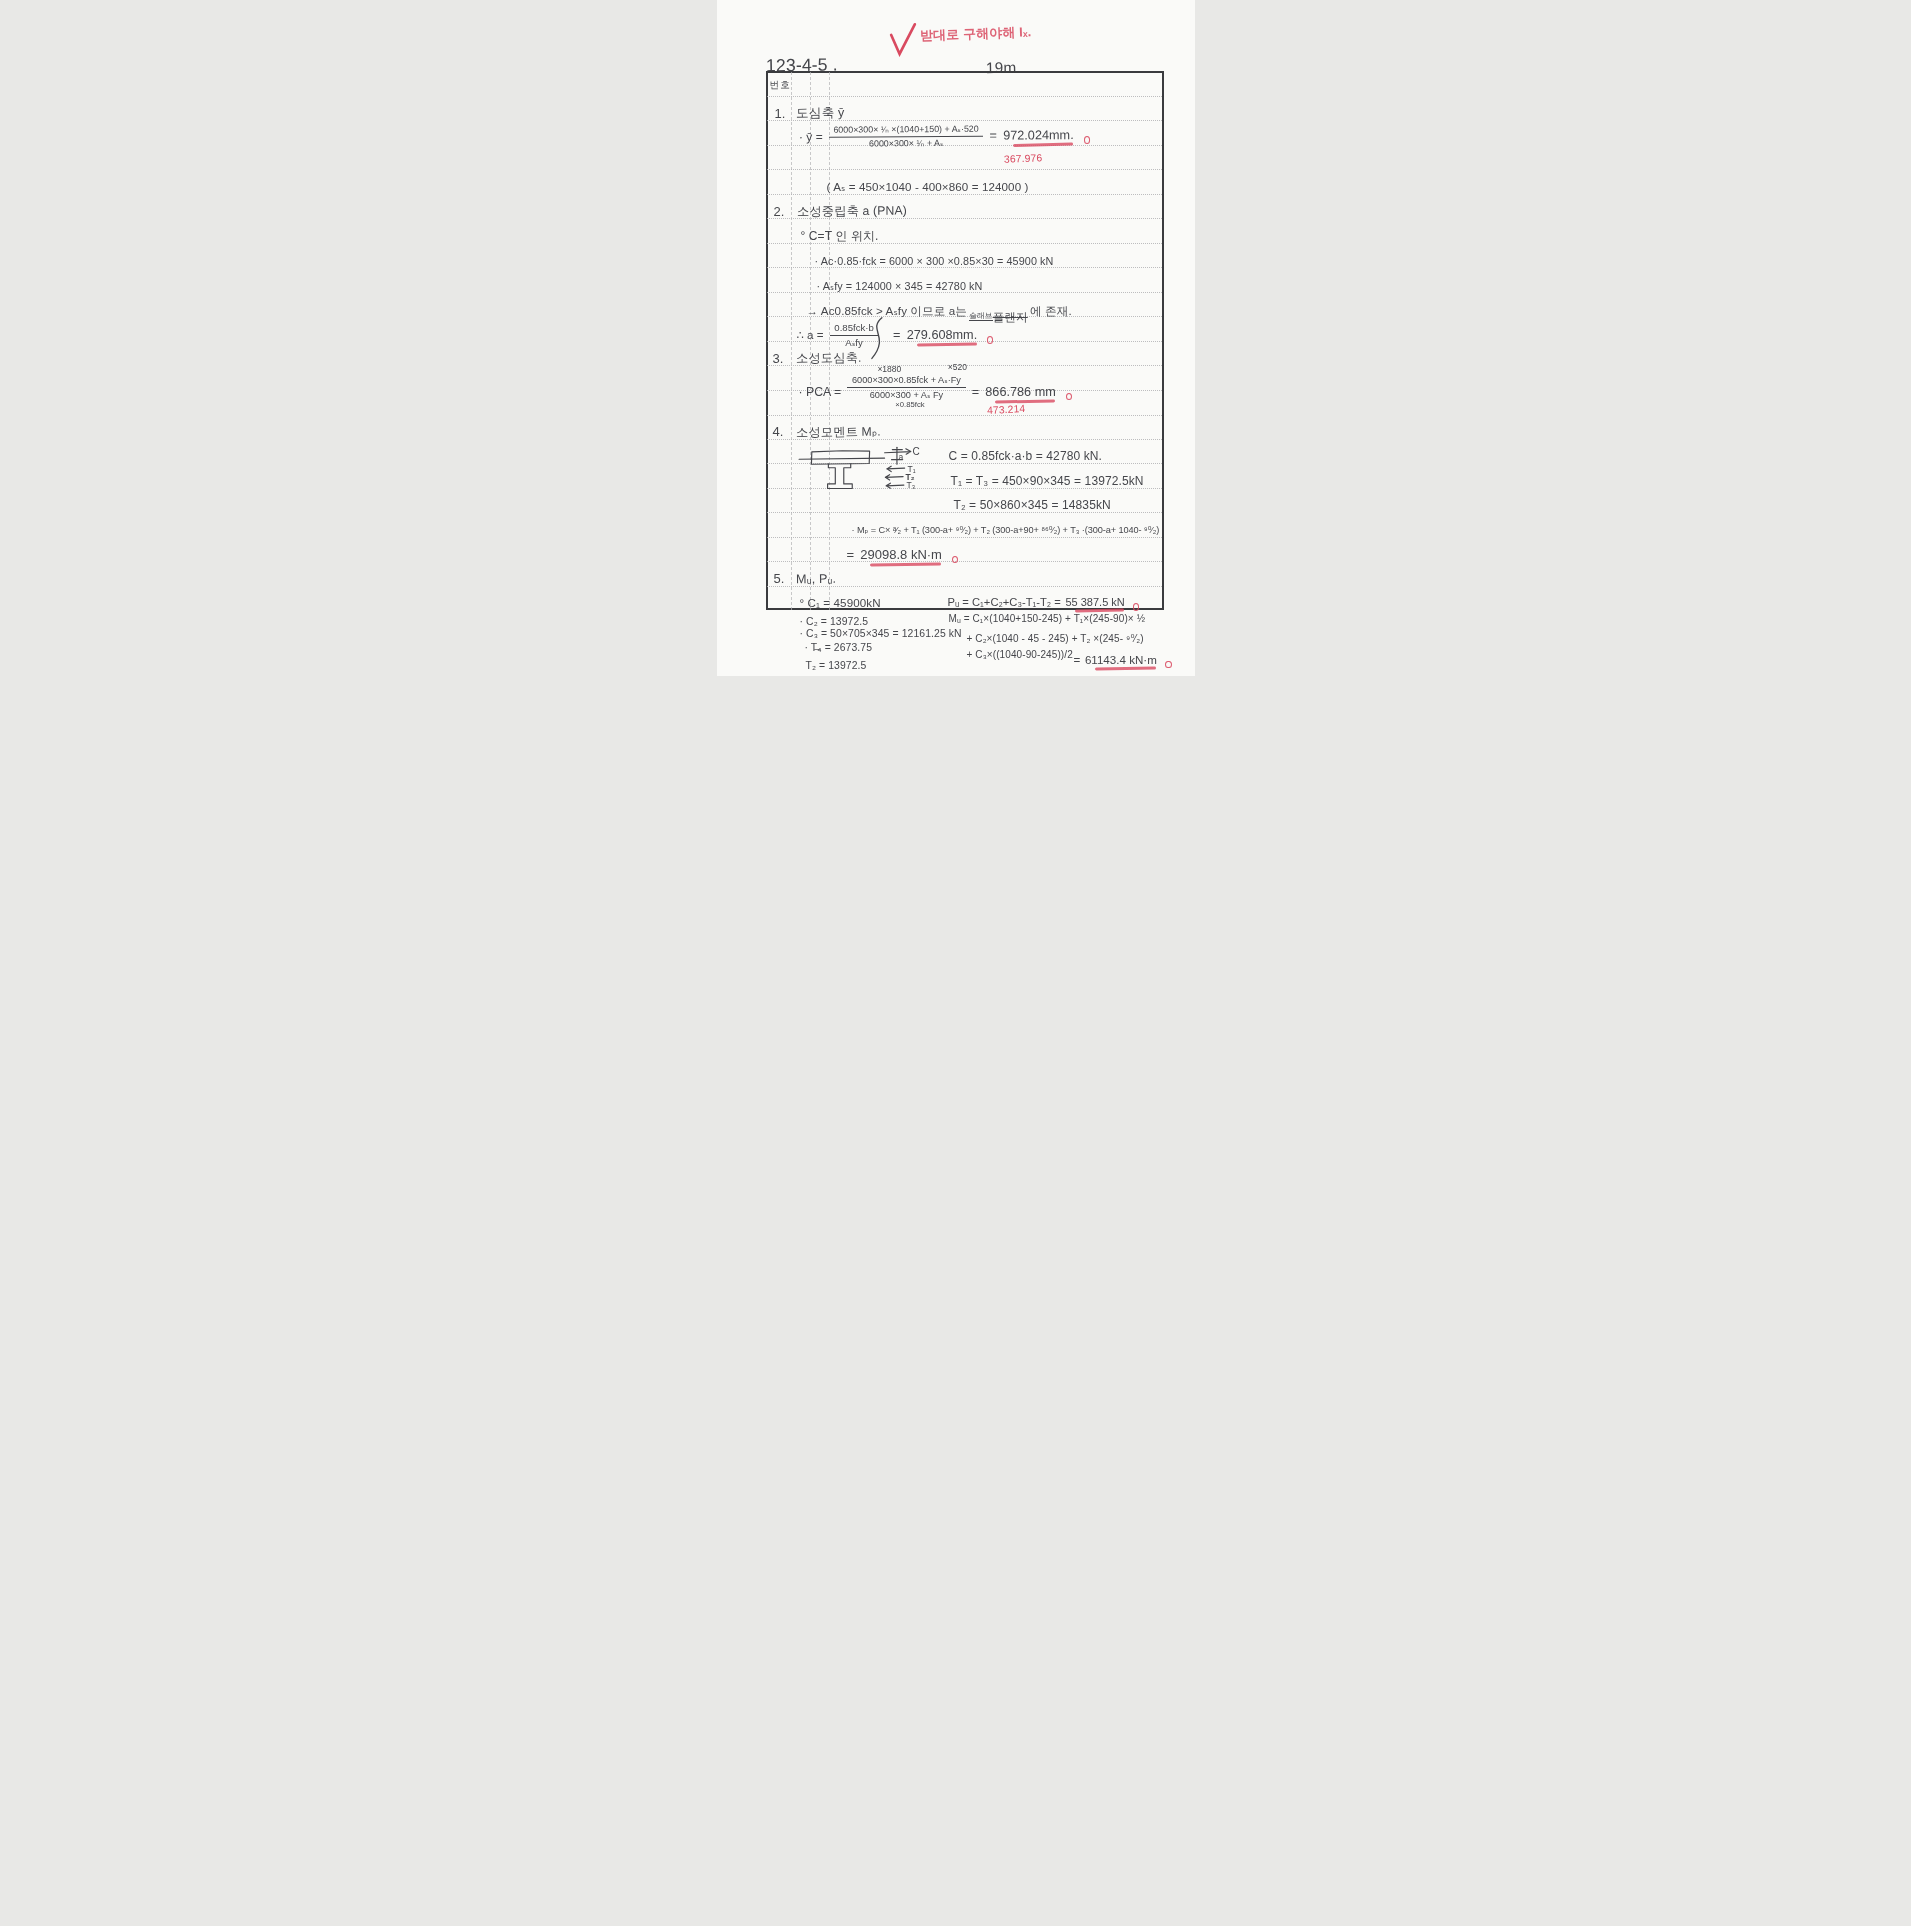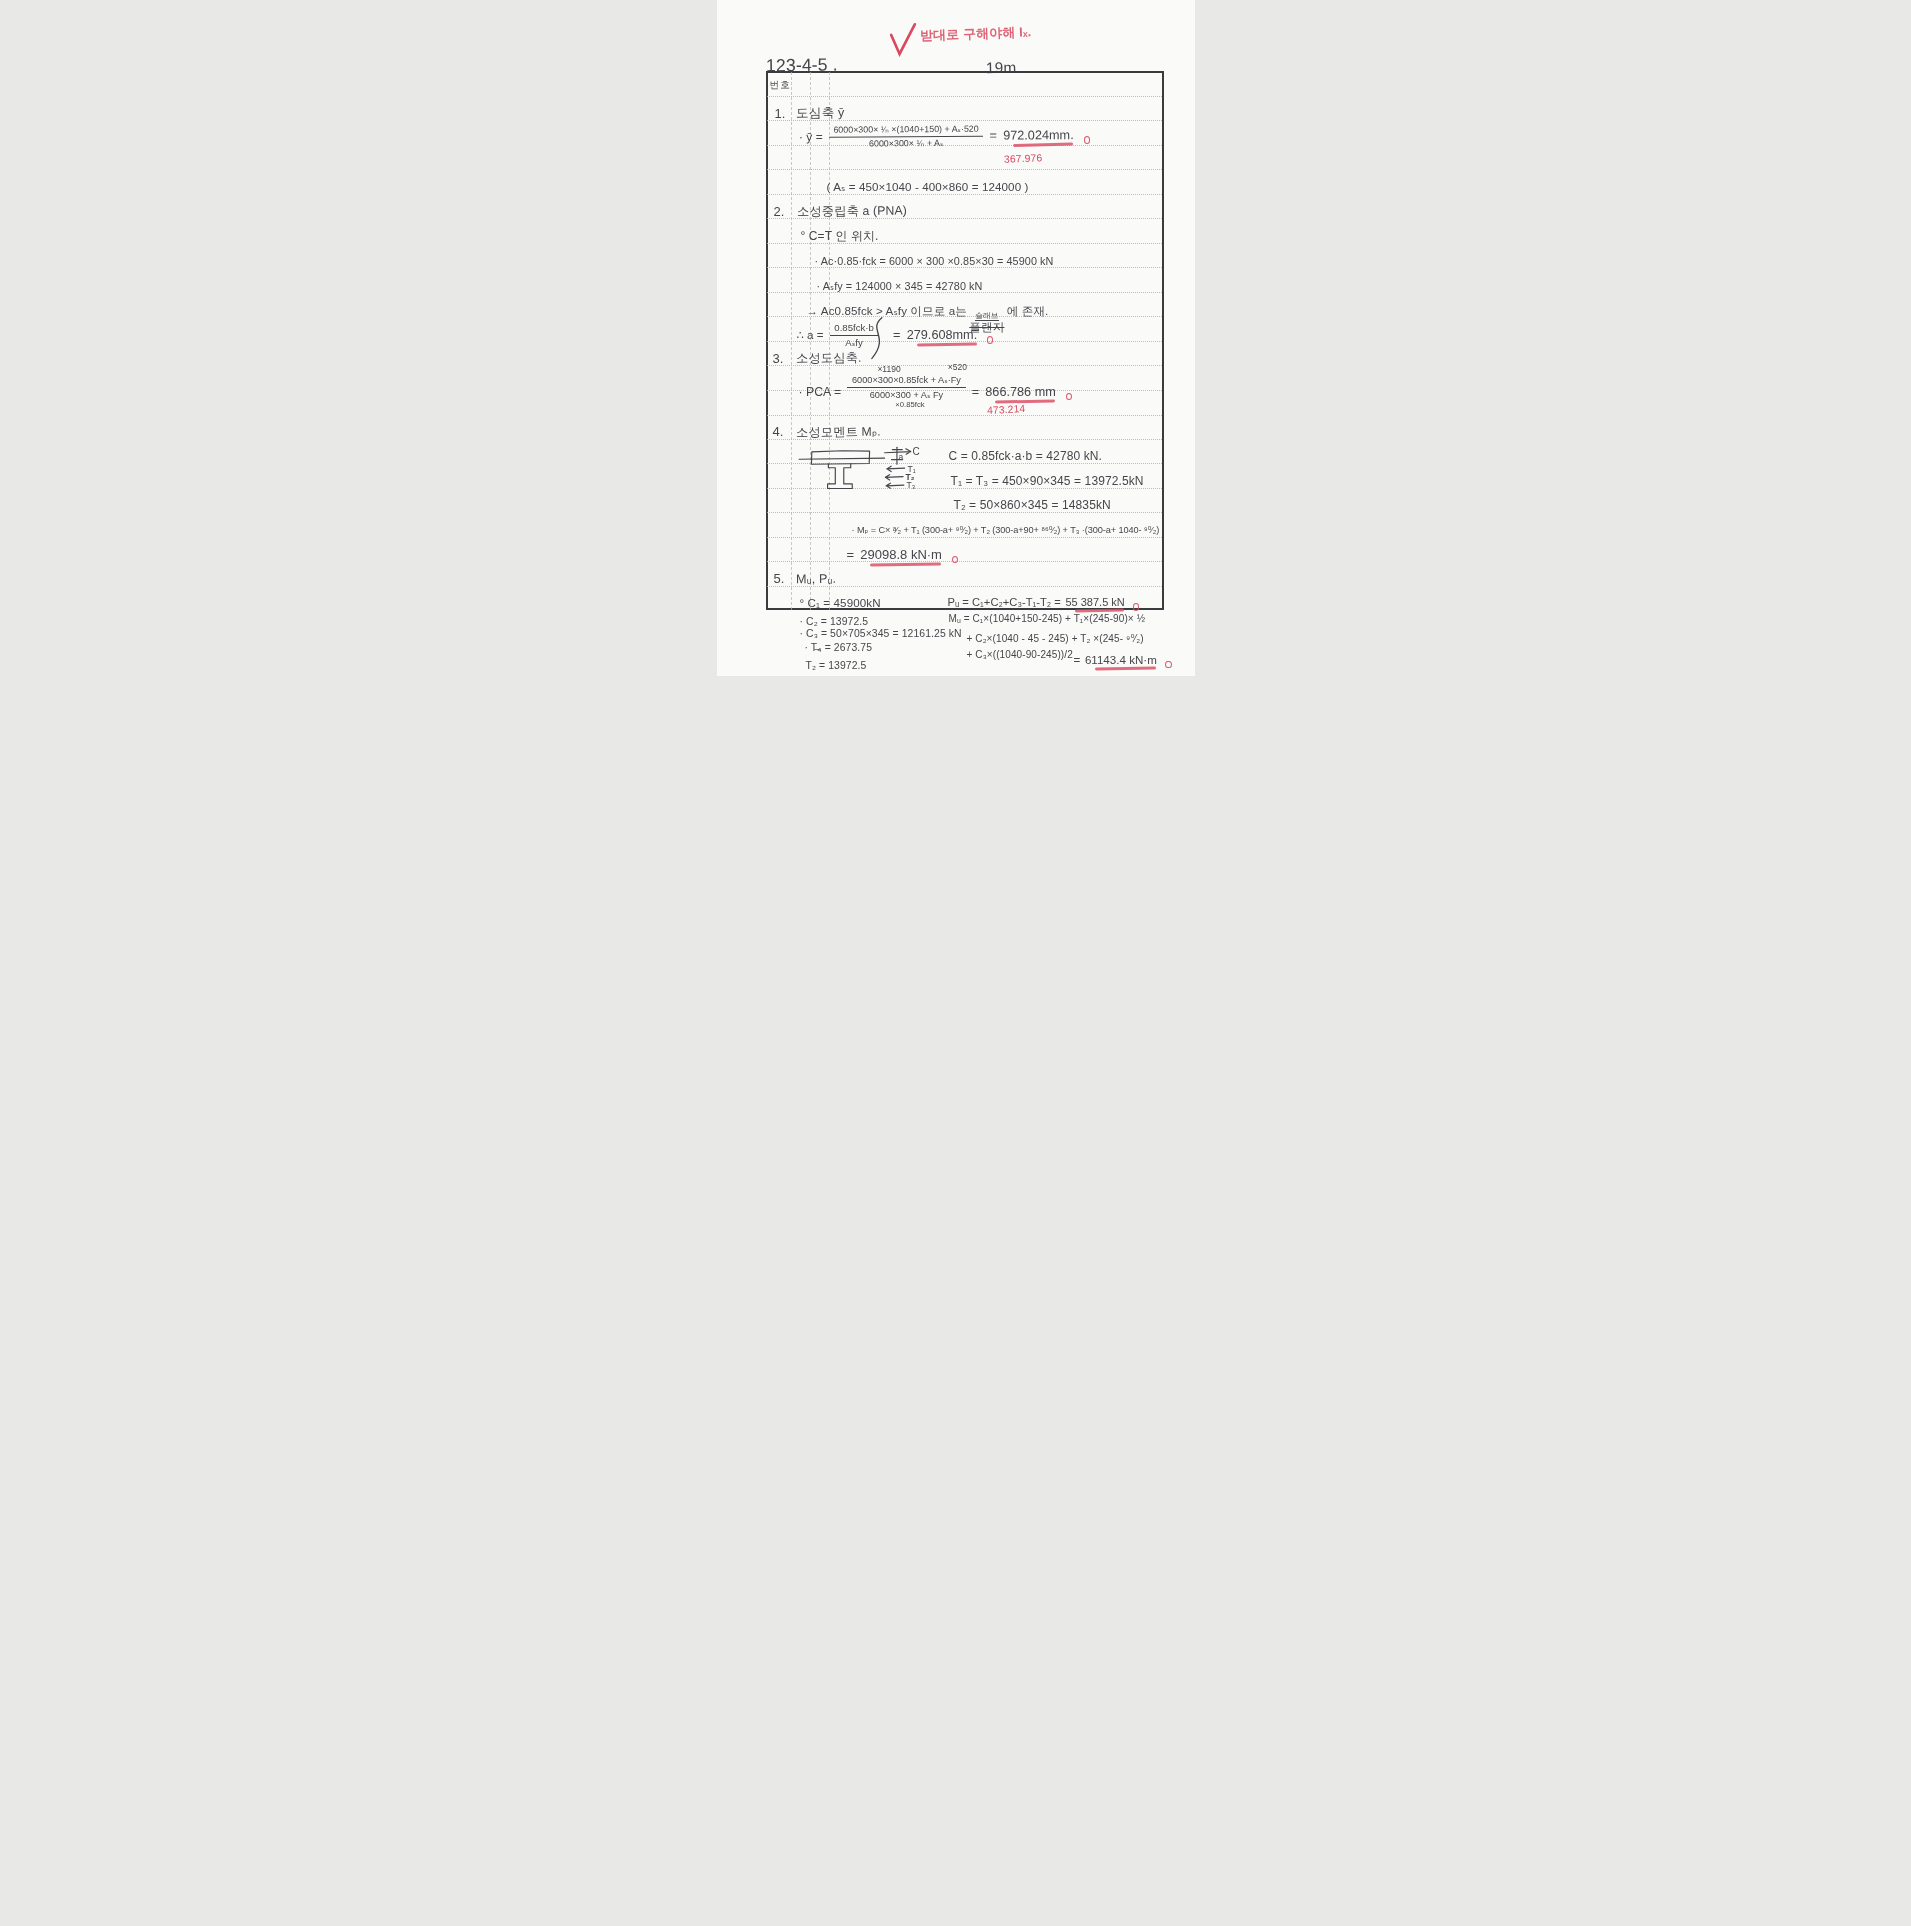--- a/index.html
+++ b/index.html
@@ -25,21 +25,21 @@
   .sup{position:absolute;font-size:8.5px;}
   .rul{position:relative;}
   .rul::after{content:"";position:absolute;left:10px;right:0.8px;bottom:-3.5px;height:2.7px;
     background:var(--red);border-radius:1.5px;transform:rotate(-1deg);opacity:.8;}
   .redcircle{display:inline-block;width:4.2px;height:5.4px;border:1.2px solid var(--red);
     border-radius:50%;margin-left:3.9px;transform:translateY(5px);opacity:.9;}
   .frame{position:absolute;left:49px;top:71px;width:398px;height:539px;
     border:2.3px double #3a3b3e;box-sizing:border-box;}
   .rule{position:absolute;left:50px;width:395px;border-top:0.8px dotted var(--rule);opacity:.85;}
   .vdash{position:absolute;top:72px;height:538px;border-left:0.8px dashed var(--rule);opacity:.7;}
-  .swapword{display:inline-flex;flex-direction:column;align-items:center;vertical-align:-3.1px;margin:0 2.3px;}
+  .swapword{display:inline-flex;flex-direction:row;align-items:center;vertical-align:-3.1px;margin:0 2.3px;}
   .swapword .above{font-size:7.7px;line-height:1;border-bottom:0.8px solid var(--pencil);padding-bottom:0.4px;}
   .swapword .struck{text-decoration:line-through;text-decoration-thickness:1.2px;line-height:1.05;}
   svg{display:block;}
   .dlabel{position:absolute;font-size:8.5px;color:var(--pencil);}
 </style>
 </head>
 <body>
 
 <div class="page">
 
@@ -124,21 +124,21 @@
     <span class="rul" style="font-size:12.7px;">279.608mm.</span>
     <span class="redcircle"></span>
   </div>
 
   <div class="hw" style="left:56px;top:352px;font-size:13px;">3.</div>
   <div class="hw" style="left:79px;top:351px;font-size:12.3px;transform:rotate(-.6deg);">소성도심축.</div>
 
   <div class="row" style="left:82px;top:374px;">
     <span style="font-size:12.3px;">· PCA =</span>
     <span class="frac" style="font-size:9.2px;">
-      <span class="sup" style="top:-10px;left:30px;">×1190</span>
+      <span class="sup" style="top:-10px;left:30px;">×1880</span>
       <span class="sup" style="top:-12.3px;right:-1.5px;">×520</span>
       <span class="num">6000×300×0.85fck + Aₛ·Fy</span>
       <span class="den">6000×300 + Aₛ Fy</span>
       <span class="densub">×0.85fck</span>
     </span>
     <span style="font-size:12.7px;">=</span>
     <span class="rul" style="font-size:12.7px;">866.786 mm</span>
     <span class="redcircle"></span>
   </div>
   <div class="hw red" style="left:270px;top:404px;font-size:10.4px;transform:rotate(-3deg);">473.214</div>

